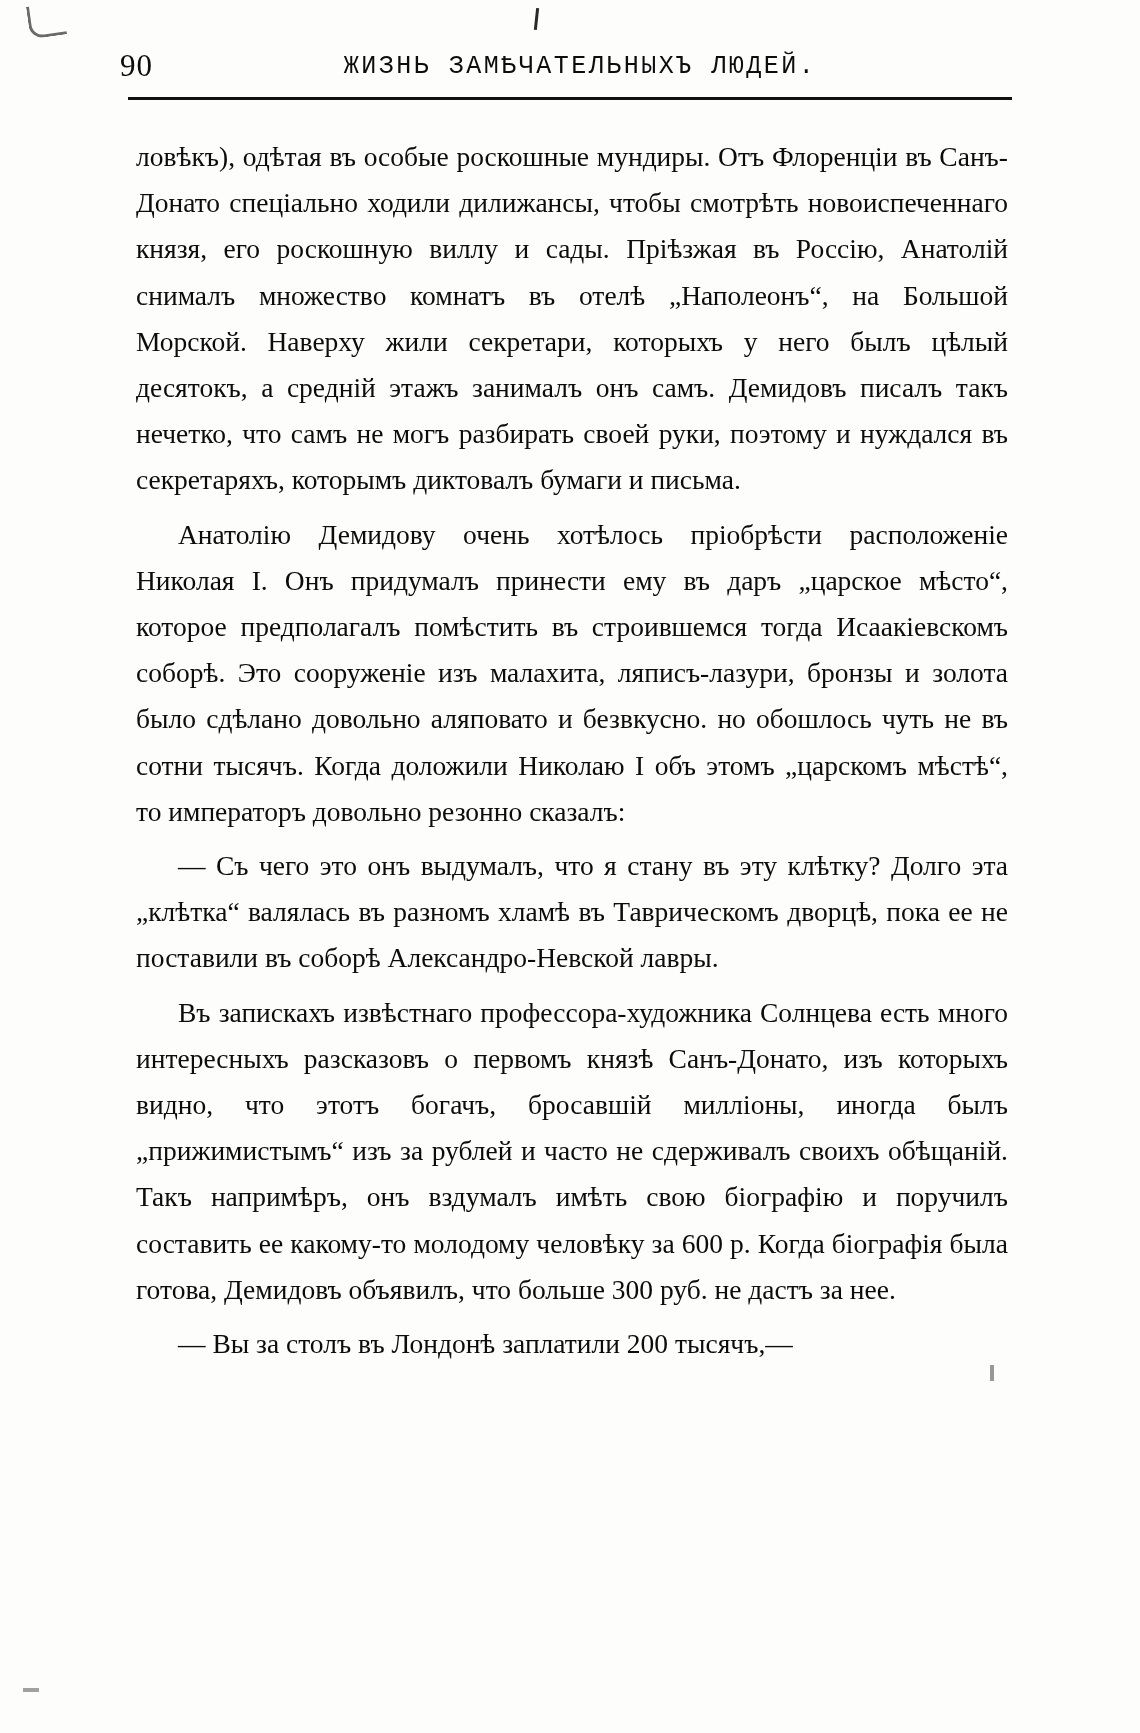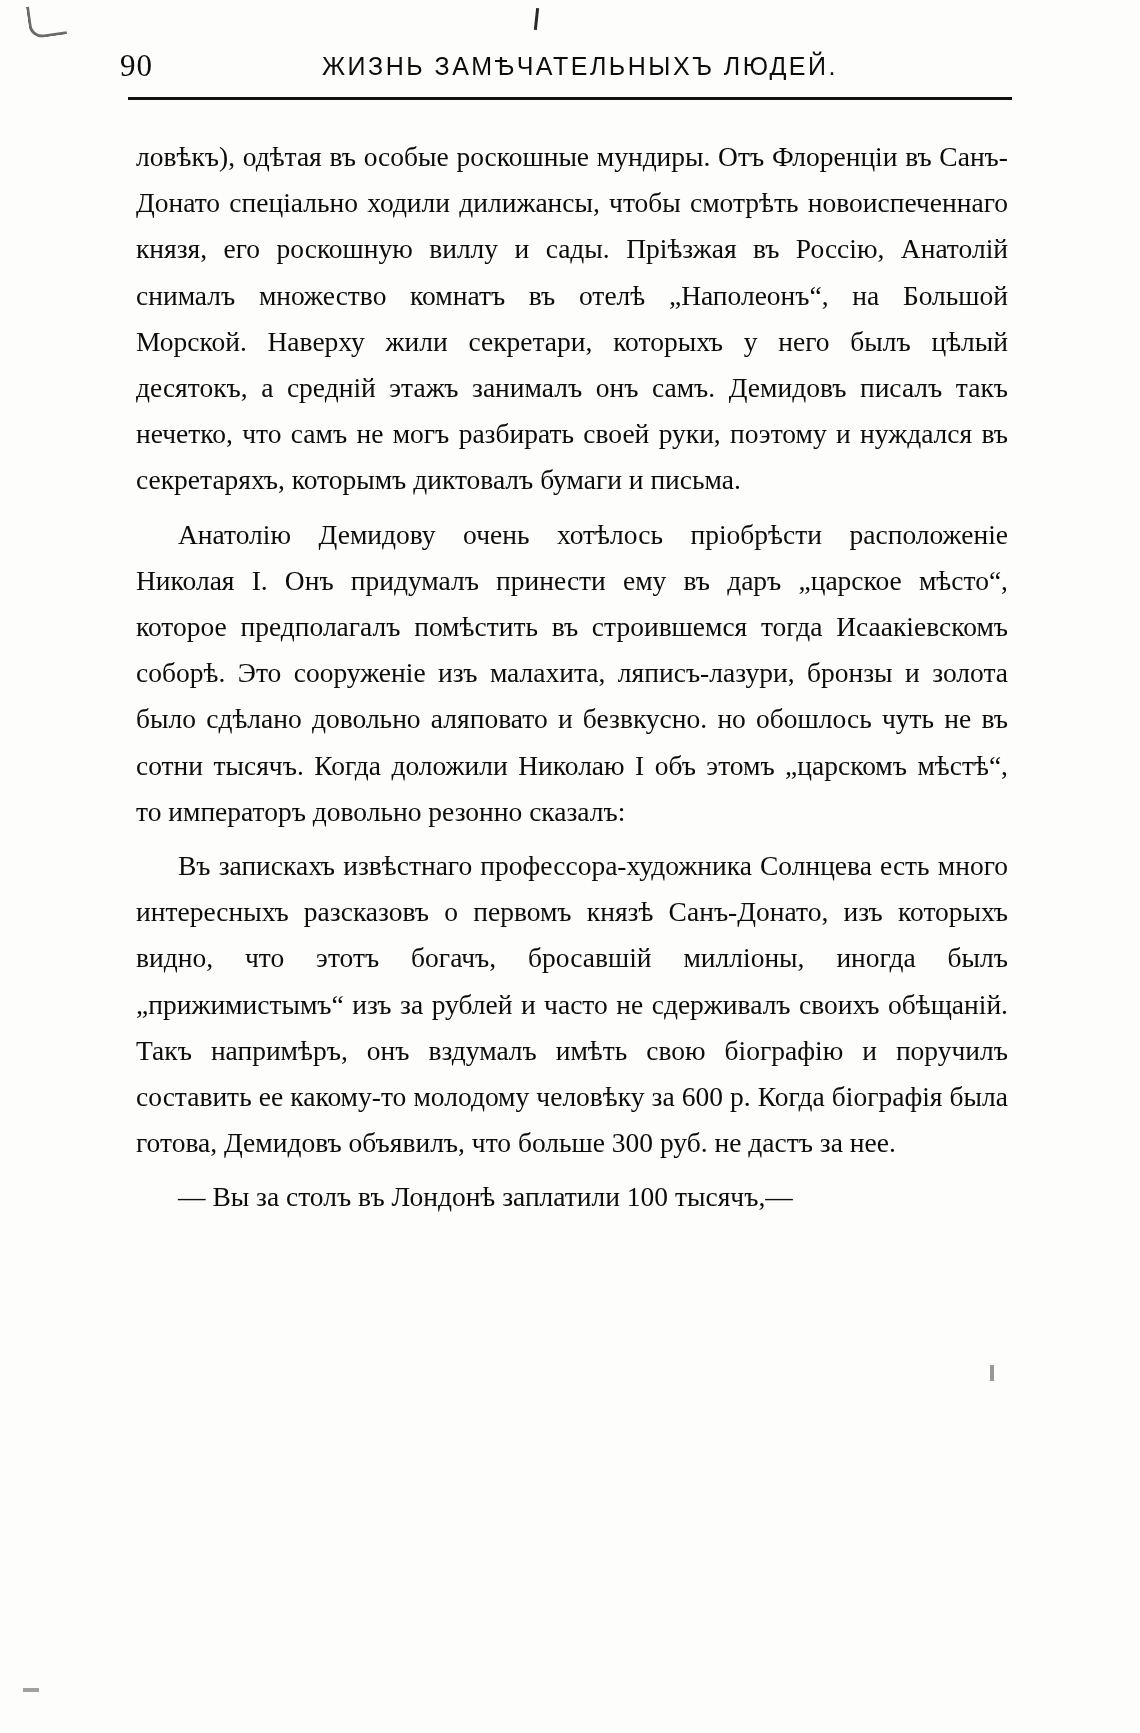--- a/index.html
+++ b/index.html
@@ -46,21 +46,21 @@
   }
   .running-title {
     position: absolute;
     left: 110px;
     top: 4px;
     width: 700px;
     text-align: center;
     font-size: 25px;
     letter-spacing: 2.5px;
     color: #0d0d0d;
-    font-family: Liberation Sans, sans-serif;
+    font-family: Liberation Mono, monospace;
   }
   .rule {
     position: absolute;
     top: 97px;
     left: 128px;
     width: 884px;
     height: 3px;
     background: #111111;
   }
   .body-text {
@@ -140,16 +140,17 @@
   <div class="header">
     <span class="folio">90</span>
     <span class="running-title">ЖИЗНЬ ЗАМѢЧАТЕЛЬНЫХЪ ЛЮДЕЙ.</span>
   </div>
 
   <div class="rule"></div>
 
   <div class="body-text">
     <p class="noindent">ловѣкъ), одѣтая въ особые роскошные мундиры. Отъ Флоренціи въ Санъ-Донато спеціально ходили дилижансы, чтобы смотрѣть новоиспеченнаго князя, его роскошную виллу и сады. Пріѣзжая въ Россію, Анатолій снималъ множество комнатъ въ отелѣ „Наполеонъ“, на Большой Морской. Наверху жили секретари, которыхъ у него былъ цѣлый десятокъ, а средній этажъ занималъ онъ самъ. Демидовъ писалъ такъ нечетко, что самъ не могъ разбирать своей руки, поэтому и нуждался въ секретаряхъ, которымъ диктовалъ бумаги и письма.</p>
     <p>Анатолію Демидову очень хотѣлось пріобрѣсти расположеніе Николая I. Онъ придумалъ принести ему въ даръ „царское мѣсто“, которое предполагалъ помѣстить въ строившемся тогда Исаакіевскомъ соборѣ. Это сооруженіе изъ малахита, ляписъ-лазури, бронзы и золота было сдѣлано довольно аляповато и безвкусно. но обошлось чуть не въ сотни тысячъ. Когда доложили Николаю I объ этомъ „царскомъ мѣстѣ“, то императоръ довольно резонно сказалъ:</p>
+    <p>— Съ чего это онъ выдумалъ, что я стану въ эту клѣтку? Долго эта „клѣтка“ валялась въ разномъ хламѣ въ Таврическомъ дворцѣ, пока ее не поставили въ соборѣ Александро-Невской лавры.</p>
     <p>Въ запискахъ извѣстнаго профессора-художника Солнцева есть много интересныхъ разсказовъ о первомъ князѣ Санъ-Донато, изъ которыхъ видно, что этотъ богачъ, бросавшій милліоны, иногда былъ „прижимистымъ“ изъ за рублей и часто не сдерживалъ своихъ обѣщаній. Такъ напримѣръ, онъ вздумалъ имѣть свою біографію и поручилъ составить ее какому-то молодому человѣку за 600 р. Когда біографія была готова, Демидовъ объявилъ, что больше 300 руб. не дастъ за нее.</p>
-    <p class="lastline">— Вы за столъ въ Лондонѣ заплатили 100 тысячъ,—</p>
+    <p class="lastline">— Вы за столъ въ Лондонѣ заплатили 200 тысячъ,—</p>
   </div>
 </div>
 
 </body></html>

